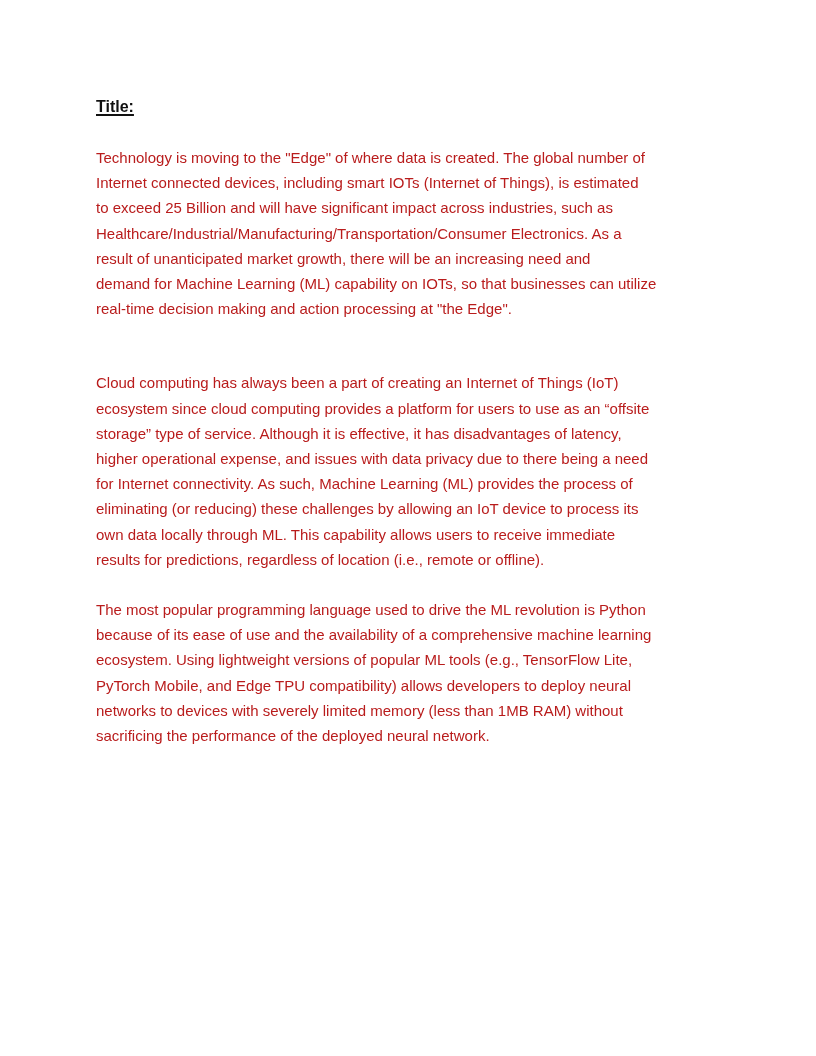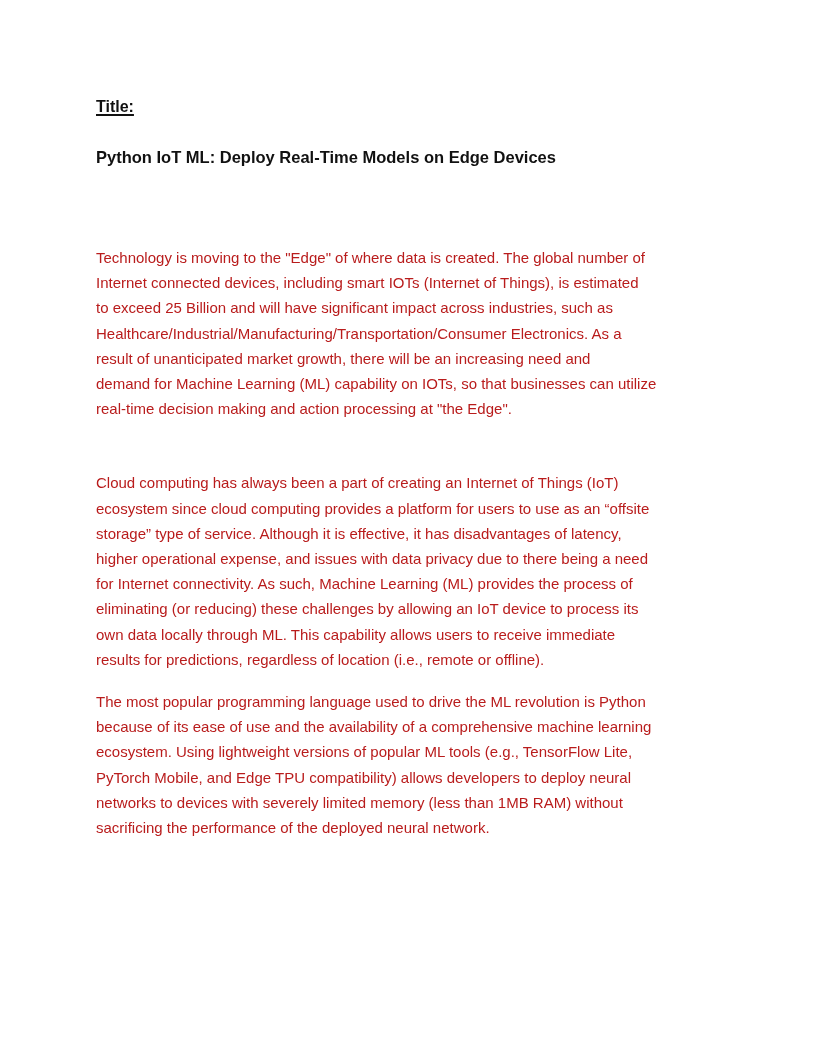--- a/index.html
+++ b/index.html
@@ -46,33 +46,32 @@
     margin: 0 0 49px 0;
   }
   .section-heading {
     font-size: 16.5px;
     line-height: 25px;
     font-weight: 700;
     color: #111111;
     margin: 0 0 25px 0;
   }
   .para-tight {
-    margin-bottom: 17px;
+    margin-bottom: 25px;
   }
   .para-last {
     margin-bottom: 1px;
   }
 </style>
 </head>
 <body>
 
 <div class="page">
   <h2 class="label">Title:</h2>
 
-  <h1 class="doc-title">Python IoT ML: Deploy Real-Time Models on Edge Devices</h1>
 
 
   <p class="body-para">Technology is moving to the "Edge" of where data is created. The global number of
 Internet connected devices, including smart IOTs (Internet of Things), is estimated
 to exceed 25 Billion and will have significant impact across industries, such as
 Healthcare/Industrial/Manufacturing/Transportation/Consumer Electronics. As a
 result of unanticipated market growth, there will be an increasing need and
 demand for Machine Learning (ML) capability on IOTs, so that businesses can utilize
 real-time decision making and action processing at "the Edge".</p>
 

